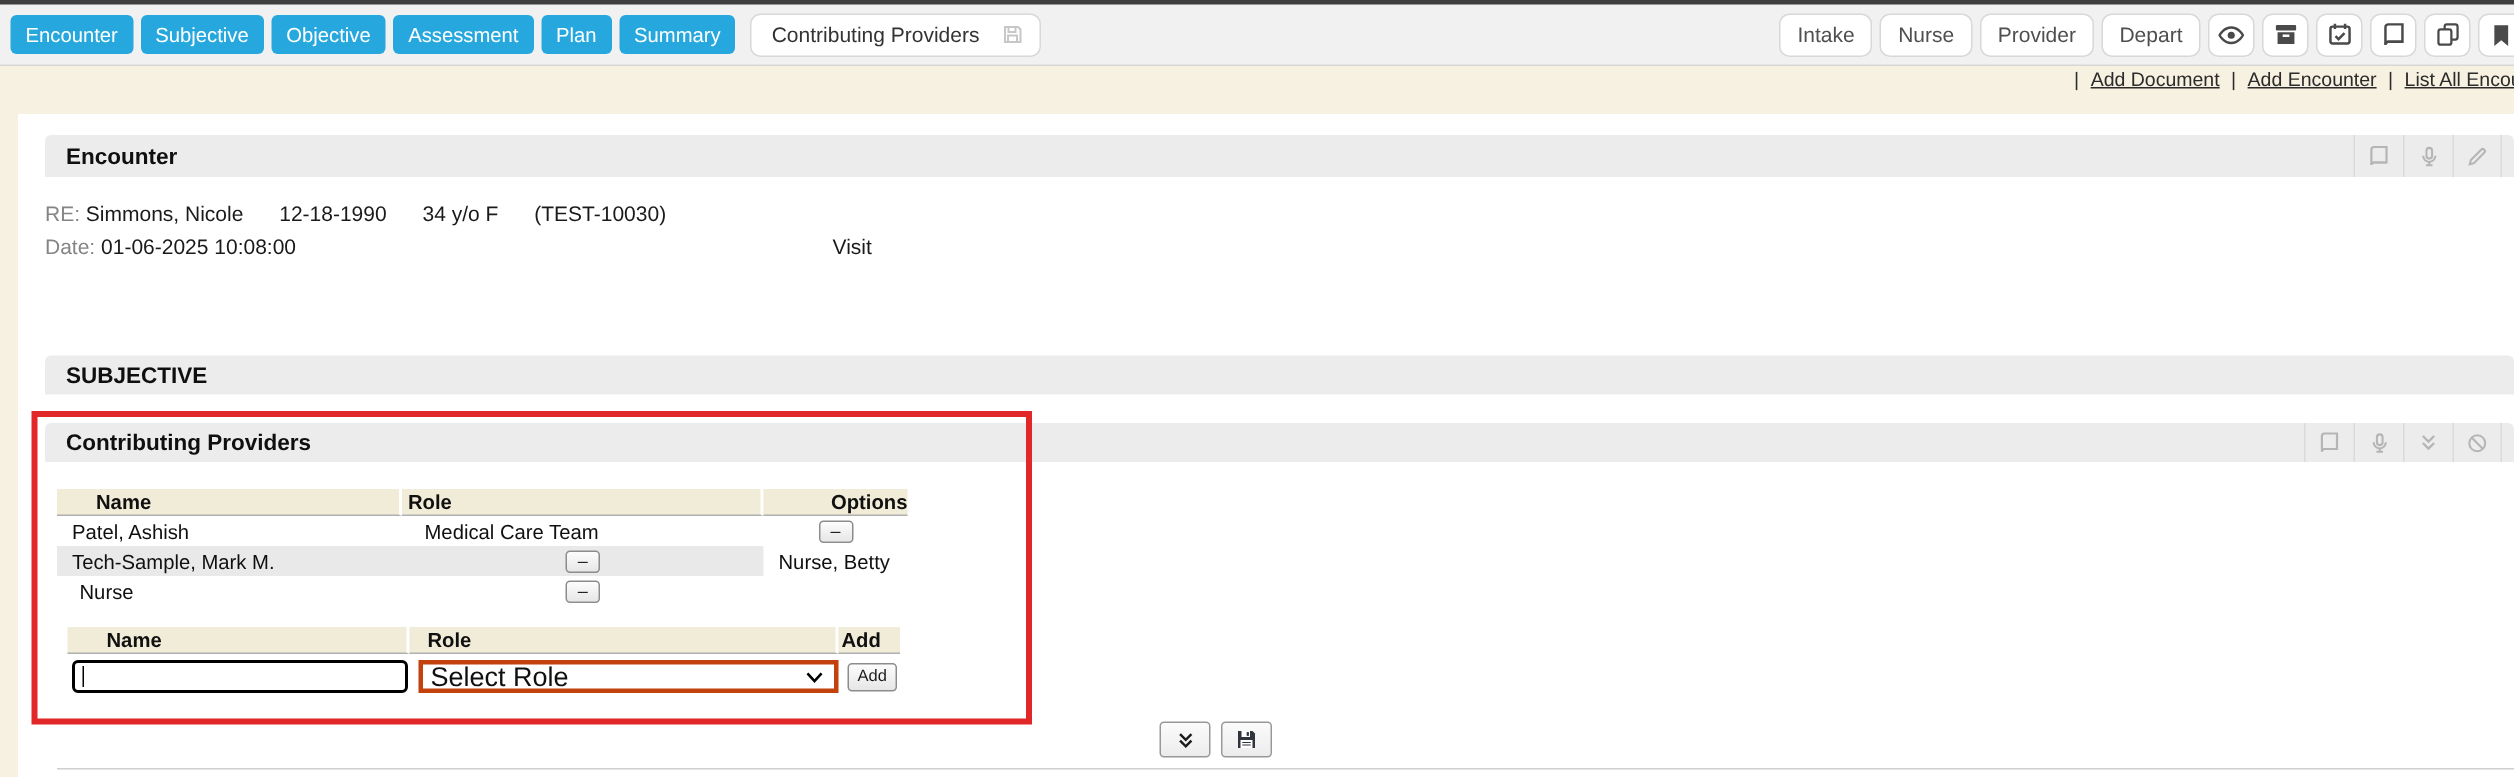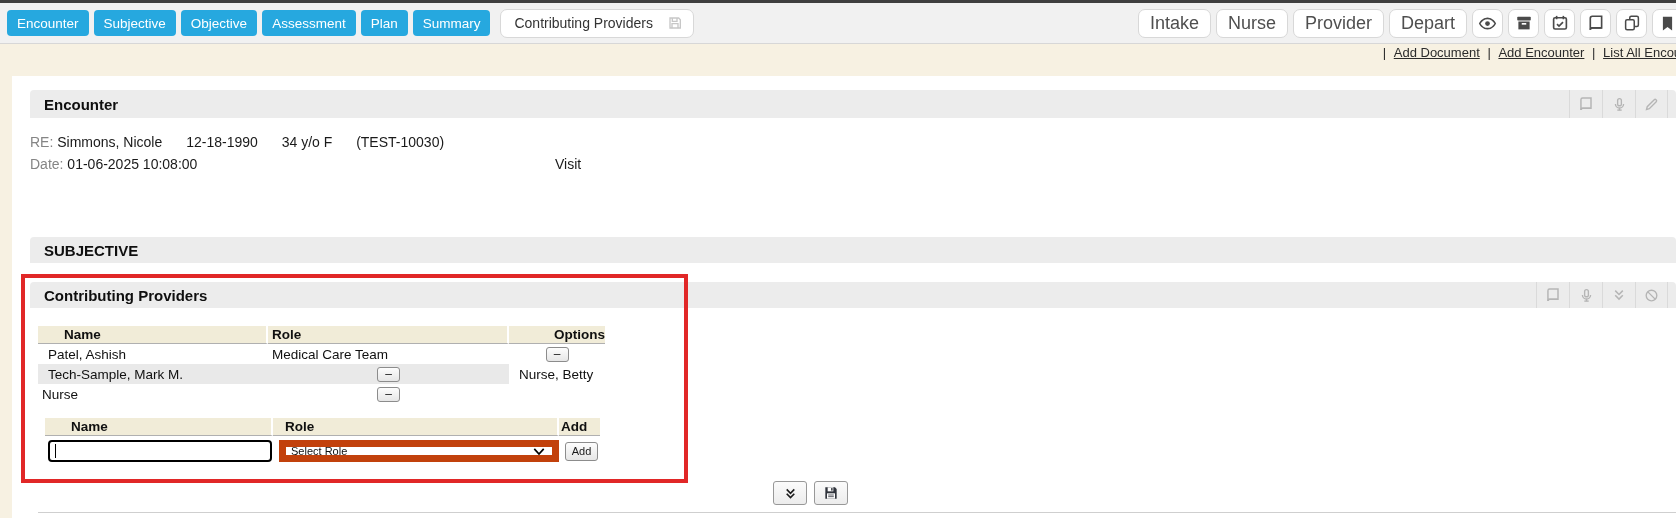--- a/index.html
+++ b/index.html
@@ -11,21 +11,21 @@
             border-top:3px solid #3f3f3f; border-bottom:1px solid #d7d7d7;
             display:flex; align-items:center; padding:0 7px; gap:5px; }
   .bluebtn { height:26px; padding:0 10px; background:#26a8df; color:#fff; border:none;
              border-radius:4px; font-size:13.5px; font-family:inherit; cursor:pointer; }
   #form-pill { margin-left:5px; height:29px; background:#fff; border:1px solid #d8d8d8;
                border-radius:7px; display:flex; align-items:center; padding:0 10px 0 13px; }
   #form-pill .pill-label { font-size:14px; color:#333; }
   #form-pill .pill-save { margin-left:14px; color:#c7c7c7; display:flex; align-items:center; }
   #topbar-spacer { flex:1; }
   .whitebtn { height:29px; padding:0 11px; background:#fff; border:1px solid #d8d8d8;
-              border-radius:7px; color:#4f4f4f; font-size:18px; font-family:inherit; cursor:pointer; }
+              border-radius:7px; color:#4f4f4f; font-size:14px; font-family:inherit; cursor:pointer; }
   .iconbtn { height:29px; width:31px; background:#fff; border:1px solid #d8d8d8; border-radius:7px;
              color:#4a4a4a; display:flex; align-items:center; justify-content:center; cursor:pointer; flex:none; }
   .iconbtn:last-child { margin-right:-14px; }
 
   
   #links-row { position:absolute; top:45px; right:-38px; white-space:nowrap; font-size:13px; color:#2b2b2b; }
   #links-row a { color:#2b2b2b; text-decoration:underline; margin:0 4px; }
   #links-row .sep { color:#2b2b2b; }
 
   
@@ -56,34 +56,34 @@
   
   .tbl { position:absolute; display:grid; font-size:13.5px; color:#101010; }
   #table1 { left:38px; top:326px; width:567px; grid-template-columns:230px 241px 96px; }
   #table2 { left:45px; top:418px; width:555px; grid-template-columns:228px 286px 41px; }
   .th { background:#f1ecd8; font-weight:bold; height:18px; line-height:17px;
         border-bottom:1px solid #b0b0b0; padding-left:26px; }
   .th:not(:nth-child(3)) { border-right:2px solid #fff; }
   .th.pad4 { padding-left:4px; } .th.pad12 { padding-left:12px; } .th.pad2 { padding-left:2px; }
   .th.center { text-align:right; padding-left:0; }
   .td { height:20px; display:flex; align-items:center; padding-left:10px; }
-  .td.pad4 { padding-left:4px; }
+  .td.pad4 { padding-left:4px;margin-left:11px; }
   .td.center { justify-content:center; padding-left:0; }
   .r1 { background:#e9e9e9; }
   .minusbtn { width:23px; height:15px; border:1px solid #8c8c8c; border-radius:3px;
               background:linear-gradient(#fdfdfd,#e6e6e6); font-size:12px; line-height:10px;
               color:#222; cursor:pointer; display:flex; align-items:center; justify-content:center; }
 
   .frm { height:26px; display:flex; align-items:center; margin-top:2px; }
   #fake-input { width:224px; height:22px; margin-left:3px; border:2px solid #000; border-radius:4px;
                 background:#fff; display:flex; align-items:center; padding-left:5px; cursor:text; }
   #fake-input .caret { width:1px; height:14px; background:#000; }
-  #fake-select { width:281px; height:22px; margin-left:6px; border:7px solid #c2410c; background:#fff;
+  #fake-select { width:281px; height:22px; margin-left:6px; border:3px solid #c2410c; background:#fff;
                  display:flex; align-items:center; justify-content:space-between; padding:0 7px 0 5px;
-                 font-size:11px; cursor:pointer; }
+                 font-size:18px; cursor:pointer; }
   #add-btn { width:33px; height:19px; margin-left:6px; border:1px solid #8c8c8c; border-radius:3px;
              background:linear-gradient(#fdfdfd,#e6e6e6); font-size:11px; color:#1a1a1a;
              font-family:inherit; cursor:pointer; }
 
   
   #footer-btns { position:absolute; left:773px; top:481px; display:flex; gap:7px; }
   #footer-btns button { width:34px; height:24px; border:1px solid #989898; border-radius:3px;
                         background:linear-gradient(#fbfbfb,#ececec); display:flex; align-items:center;
                         justify-content:center; color:#1c1c1c; cursor:pointer; }
   #bottom-divider { position:absolute; left:38px; right:0; top:512px; height:1px; background:#cfcfcf; }

